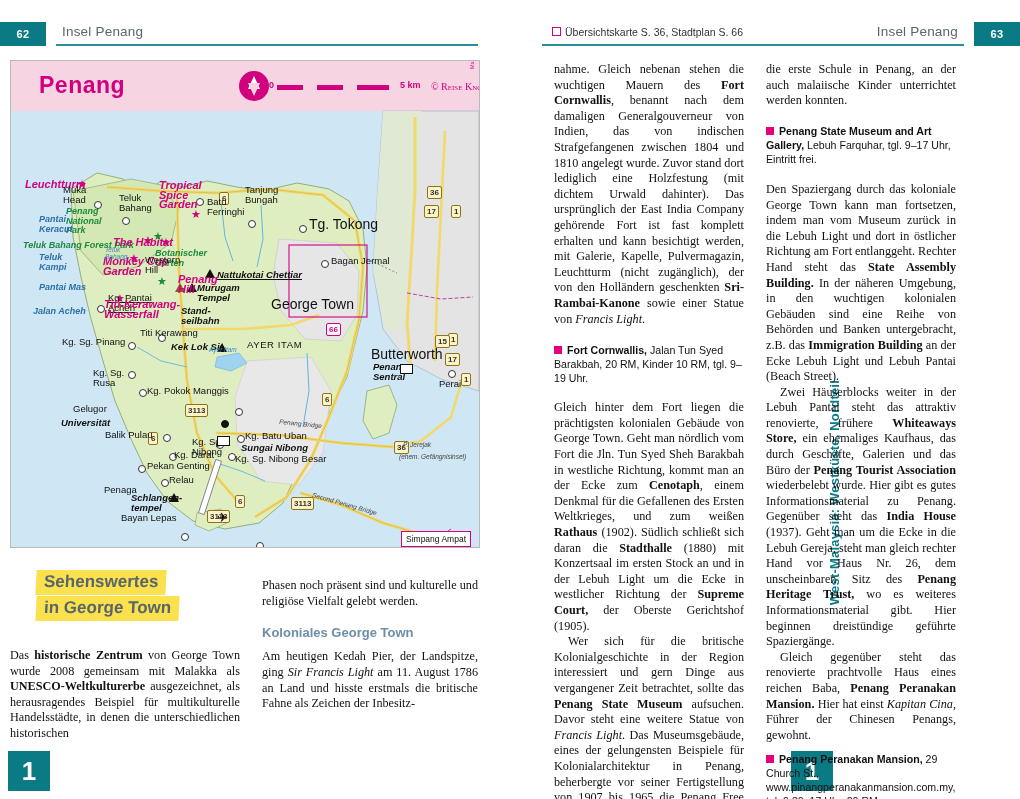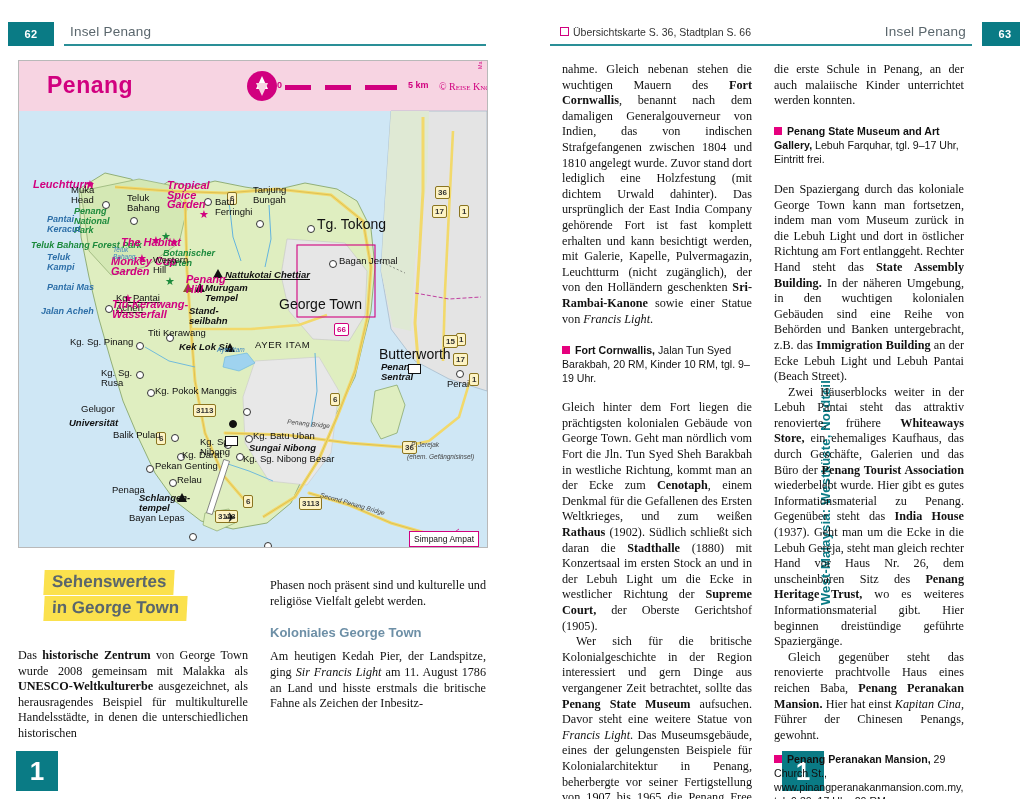--- a/index.html
+++ b/index.html
@@ -1,19 +1,19 @@
 <!DOCTYPE html>
 <html><head>
 <meta charset="utf-8">
 <style>
   html,body{margin:0;padding:0;background:#fff;}
   body{width:1020px;height:799px;font-family:"Liberation Serif",serif;position:relative;overflow:hidden;}
 
   
-  .page{position:absolute;left:8px;top:0;width:824px;height:799px;background:#fff;}
+  .page{position:absolute;left:0;top:0;width:824px;height:799px;background:#fff;padding-left:17px;}
 
   
   .head{position:absolute;top:22px;height:24px;}
   .head-left{left:0;width:478px;}
   .head-right{left:542px;width:478px;}
   .pagenum-box{position:absolute;top:0;width:46px;height:24px;background:#0a7b85;color:#fff;
     font-family:"Liberation Sans",sans-serif;font-weight:bold;font-size:11px;
     display:flex;align-items:center;justify-content:center;letter-spacing:.3px;}
   .pagenum-left{left:0;}
   .pagenum-right{right:0;}

